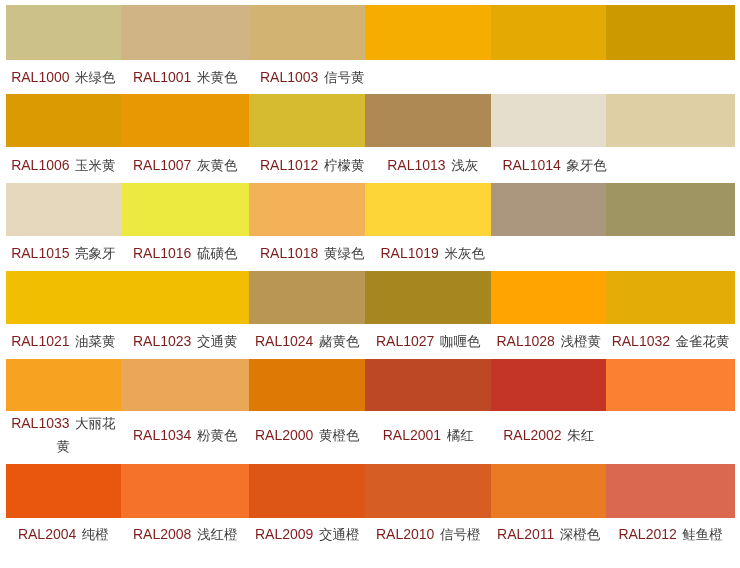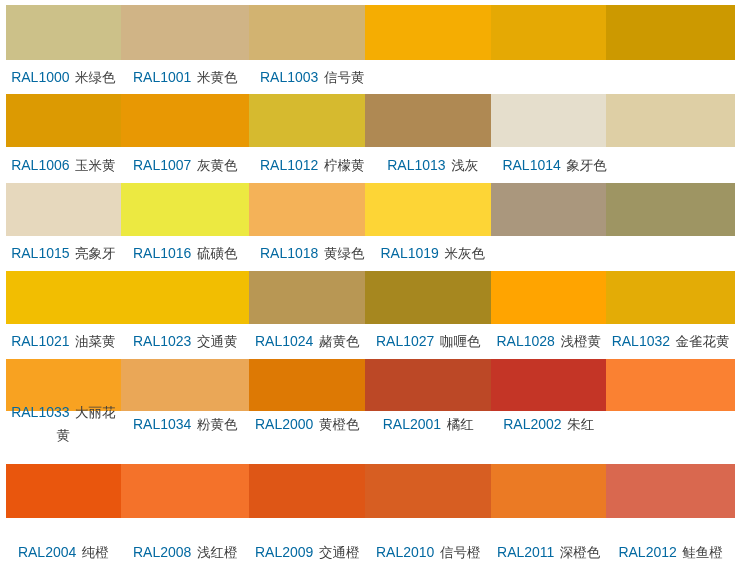--- a/index.html
+++ b/index.html
@@ -45,21 +45,21 @@
     align-items: center;
   }
   .cell-label {
     text-align: center;
     font-size: 14px;
     line-height: 22px;
     color: #231f20;
   }
   .code {
     font-size: 14px;
-    color: #0369a1;
+    color: #7f1d1d;
   }
   .cname {
     font-size: 13.5px;
     color: #3d3d3d;
     margin-left: 5.5px;
   }
 </style>
 </head>
 <body>
 
@@ -132,38 +132,38 @@
 </div>
 <div class="ral-row" style="top:0">
 <div class="swatch-strip" style="top:359px;height:52px">
 <div class="swatch" style="width: 115.7px; background-color: rgb(248, 162, 33);"></div>
 <div class="swatch" style="width: 128px; background-color: rgb(234, 167, 87);"></div>
 <div class="swatch" style="width: 116px; background-color: rgb(221, 121, 4);"></div>
 <div class="swatch" style="width: 126px; background-color: rgb(188, 72, 38);"></div>
 <div class="swatch" style="width: 115px; background-color: rgb(196, 53, 38);"></div>
 <div class="swatch" style="width: 128.8px; background-color: rgb(250, 129, 50);"></div>
 </div>
-<div class="label-strip" style="top:402px;height:44px">
+<div class="label-strip" style="top:413px;height:44px">
 <div class="cell-label" style="width:115.7px"><span class="code">RAL1033</span><span class="cname">大丽花黄</span></div>
 <div class="cell-label" style="width:128.0px"><span class="code">RAL1034</span><span class="cname">粉黄色</span></div>
 <div class="cell-label" style="width:116.0px"><span class="code">RAL2000</span><span class="cname">黄橙色</span></div>
 <div class="cell-label" style="width:126.0px"><span class="code">RAL2001</span><span class="cname">橘红</span></div>
 <div class="cell-label" style="width:115.0px"><span class="code">RAL2002</span><span class="cname">朱红</span></div>
 </div>
 </div>
 <div class="ral-row" style="top:0">
 <div class="swatch-strip" style="top:464px;height:54px">
 <div class="swatch" style="width: 115.7px; background-color: rgb(233, 86, 13);"></div>
 <div class="swatch" style="width: 128px; background-color: rgb(244, 114, 42);"></div>
 <div class="swatch" style="width: 116px; background-color: rgb(222, 86, 22);"></div>
 <div class="swatch" style="width: 126px; background-color: rgb(215, 94, 34);"></div>
 <div class="swatch" style="width: 115px; background-color: rgb(235, 122, 36);"></div>
 <div class="swatch" style="width: 128.8px; background-color: rgb(217, 104, 79);"></div>
 </div>
-<div class="label-strip" style="top:541px;height:22px">
+<div class="label-strip" style="top:523px;height:22px">
 <div class="cell-label" style="width:115.7px"><span class="code">RAL2004</span><span class="cname">纯橙</span></div>
 <div class="cell-label" style="width:128.0px"><span class="code">RAL2008</span><span class="cname">浅红橙</span></div>
 <div class="cell-label" style="width:116.0px"><span class="code">RAL2009</span><span class="cname">交通橙</span></div>
 <div class="cell-label" style="width:126.0px"><span class="code">RAL2010</span><span class="cname">信号橙</span></div>
 <div class="cell-label" style="width:115.0px"><span class="code">RAL2011</span><span class="cname">深橙色</span></div>
 <div class="cell-label" style="width:128.8px"><span class="code">RAL2012</span><span class="cname">鲑鱼橙</span></div>
 </div>
 </div>
 </div>
 

